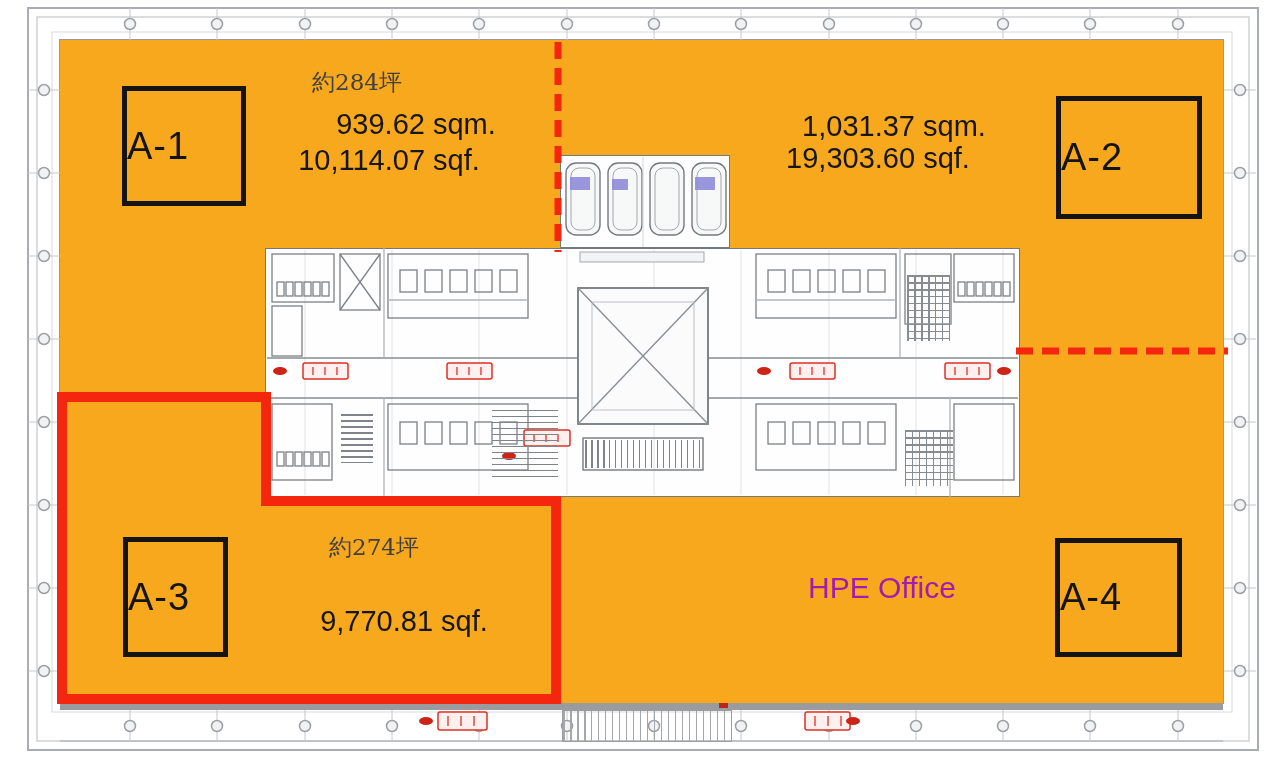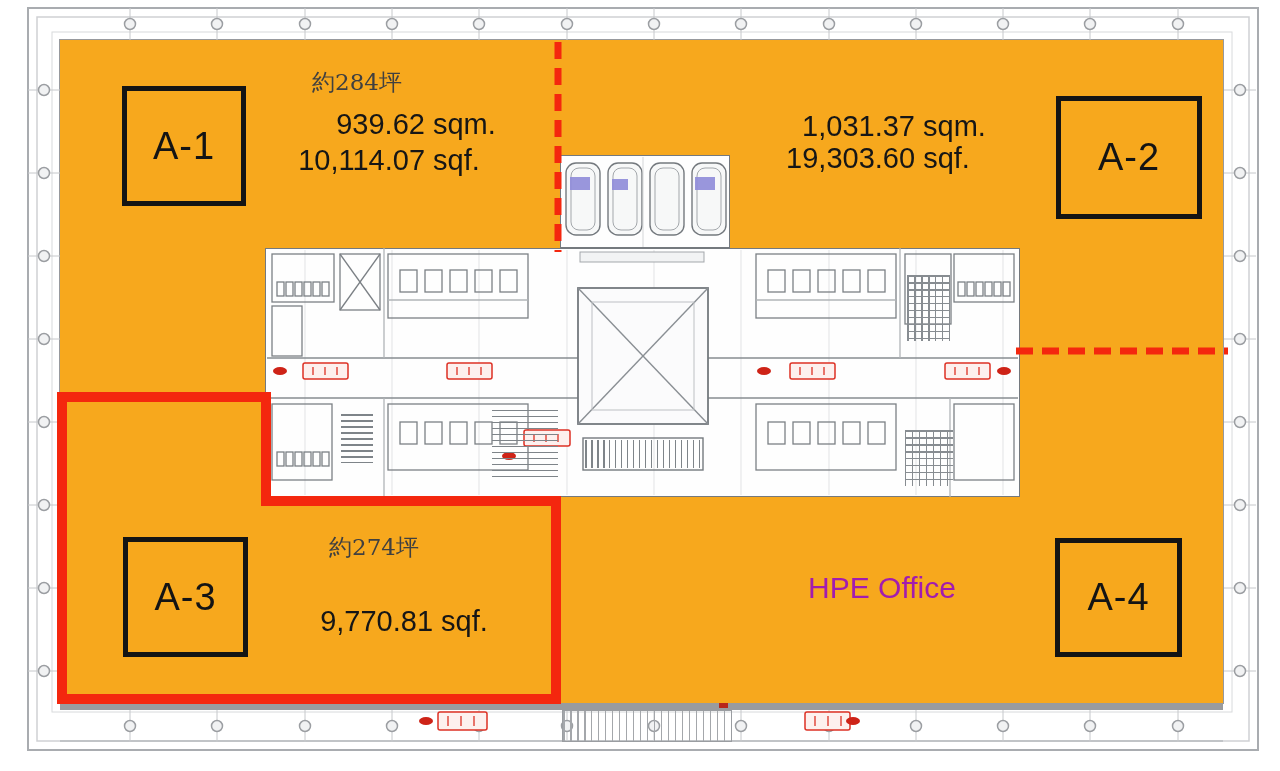--- a/index.html
+++ b/index.html
@@ -10,21 +10,21 @@
   .layer-hatch{z-index:2;}
   .layer-overlay{z-index:3;}
   .abs{position:absolute;}
   .hatch-h{background:repeating-linear-gradient(180deg,#7e8489 0 1.5px,rgba(0,0,0,0) 1.5px 6px);}
   .hatch-v{background:repeating-linear-gradient(90deg,#7e8489 0 1.5px,rgba(0,0,0,0) 1.5px 6px);}
   .hatch-grid{background:repeating-linear-gradient(180deg,#878c91 0 1.5px,rgba(0,0,0,0) 1.5px 7px),
               repeating-linear-gradient(90deg,#878c91 0 1.5px,rgba(0,0,0,0) 1.5px 7px);}
   .hatch-louver{background:repeating-linear-gradient(90deg,#a4a7ab 0 1.5px,rgba(0,0,0,0) 1.5px 7px);
                 border:1px solid #9a9da1;}
   .zone-box{position:absolute;z-index:4;box-sizing:border-box;border:5px solid #141414;
-            display:flex;align-items:center;justify-content:center;
+            display:flex;align-items:center;
             font-size:38px;font-weight:500;color:#141414;letter-spacing:1px;}
   .area-text{position:absolute;z-index:4;transform:translate(-50%,-50%);white-space:nowrap;
              font-size:29px;font-weight:500;color:#161616;}
   .tenant-text{position:absolute;z-index:4;transform:translate(-50%,-50%);white-space:nowrap;
              font-size:30px;font-weight:500;color:#a21caf;}
   .tsubo-text{position:absolute;z-index:4;transform:translate(-50%,-50%);white-space:nowrap;
               font-family:"DejaVu Serif",serif;font-size:23px;color:#404040;}
 </style>
 </head>
 <body>
@@ -269,21 +269,21 @@
     <line x1="1016" y1="351" x2="1228" y2="351" stroke="#F4270E" stroke-width="7" stroke-dasharray="17 9"></line>
     <path d="M62,397 H266 V501 H556 V699 H62 Z" fill="none" stroke="#F4270E" stroke-width="10" stroke-linejoin="miter"></path>
   </svg>
 
   <div class="zone-box" style="left:122px;top:86px;width:124px;height:120px">
     <span>A-1</span>
   </div>
   <div class="zone-box" style="left:1056px;top:96px;width:146px;height:123px">
     <span>A-2</span>
   </div>
-  <div class="zone-box" style="left:123px;top:537px;width:125px;height:120px">
+  <div class="zone-box" style="left:123px;top:537px;width:105px;height:120px">
     <span>A-3</span>
   </div>
   <div class="zone-box" style="left:1055px;top:538px;width:127px;height:119px">
     <span>A-4</span>
   </div>
 
   <div class="tsubo-text" style="left:357px;top:82px">約284坪</div>
   <div class="area-text" style="left:416px;top:124px">939.62 sqm.</div>
   <div class="area-text" style="left:389px;top:160px">10,114.07 sqf.</div>
 

